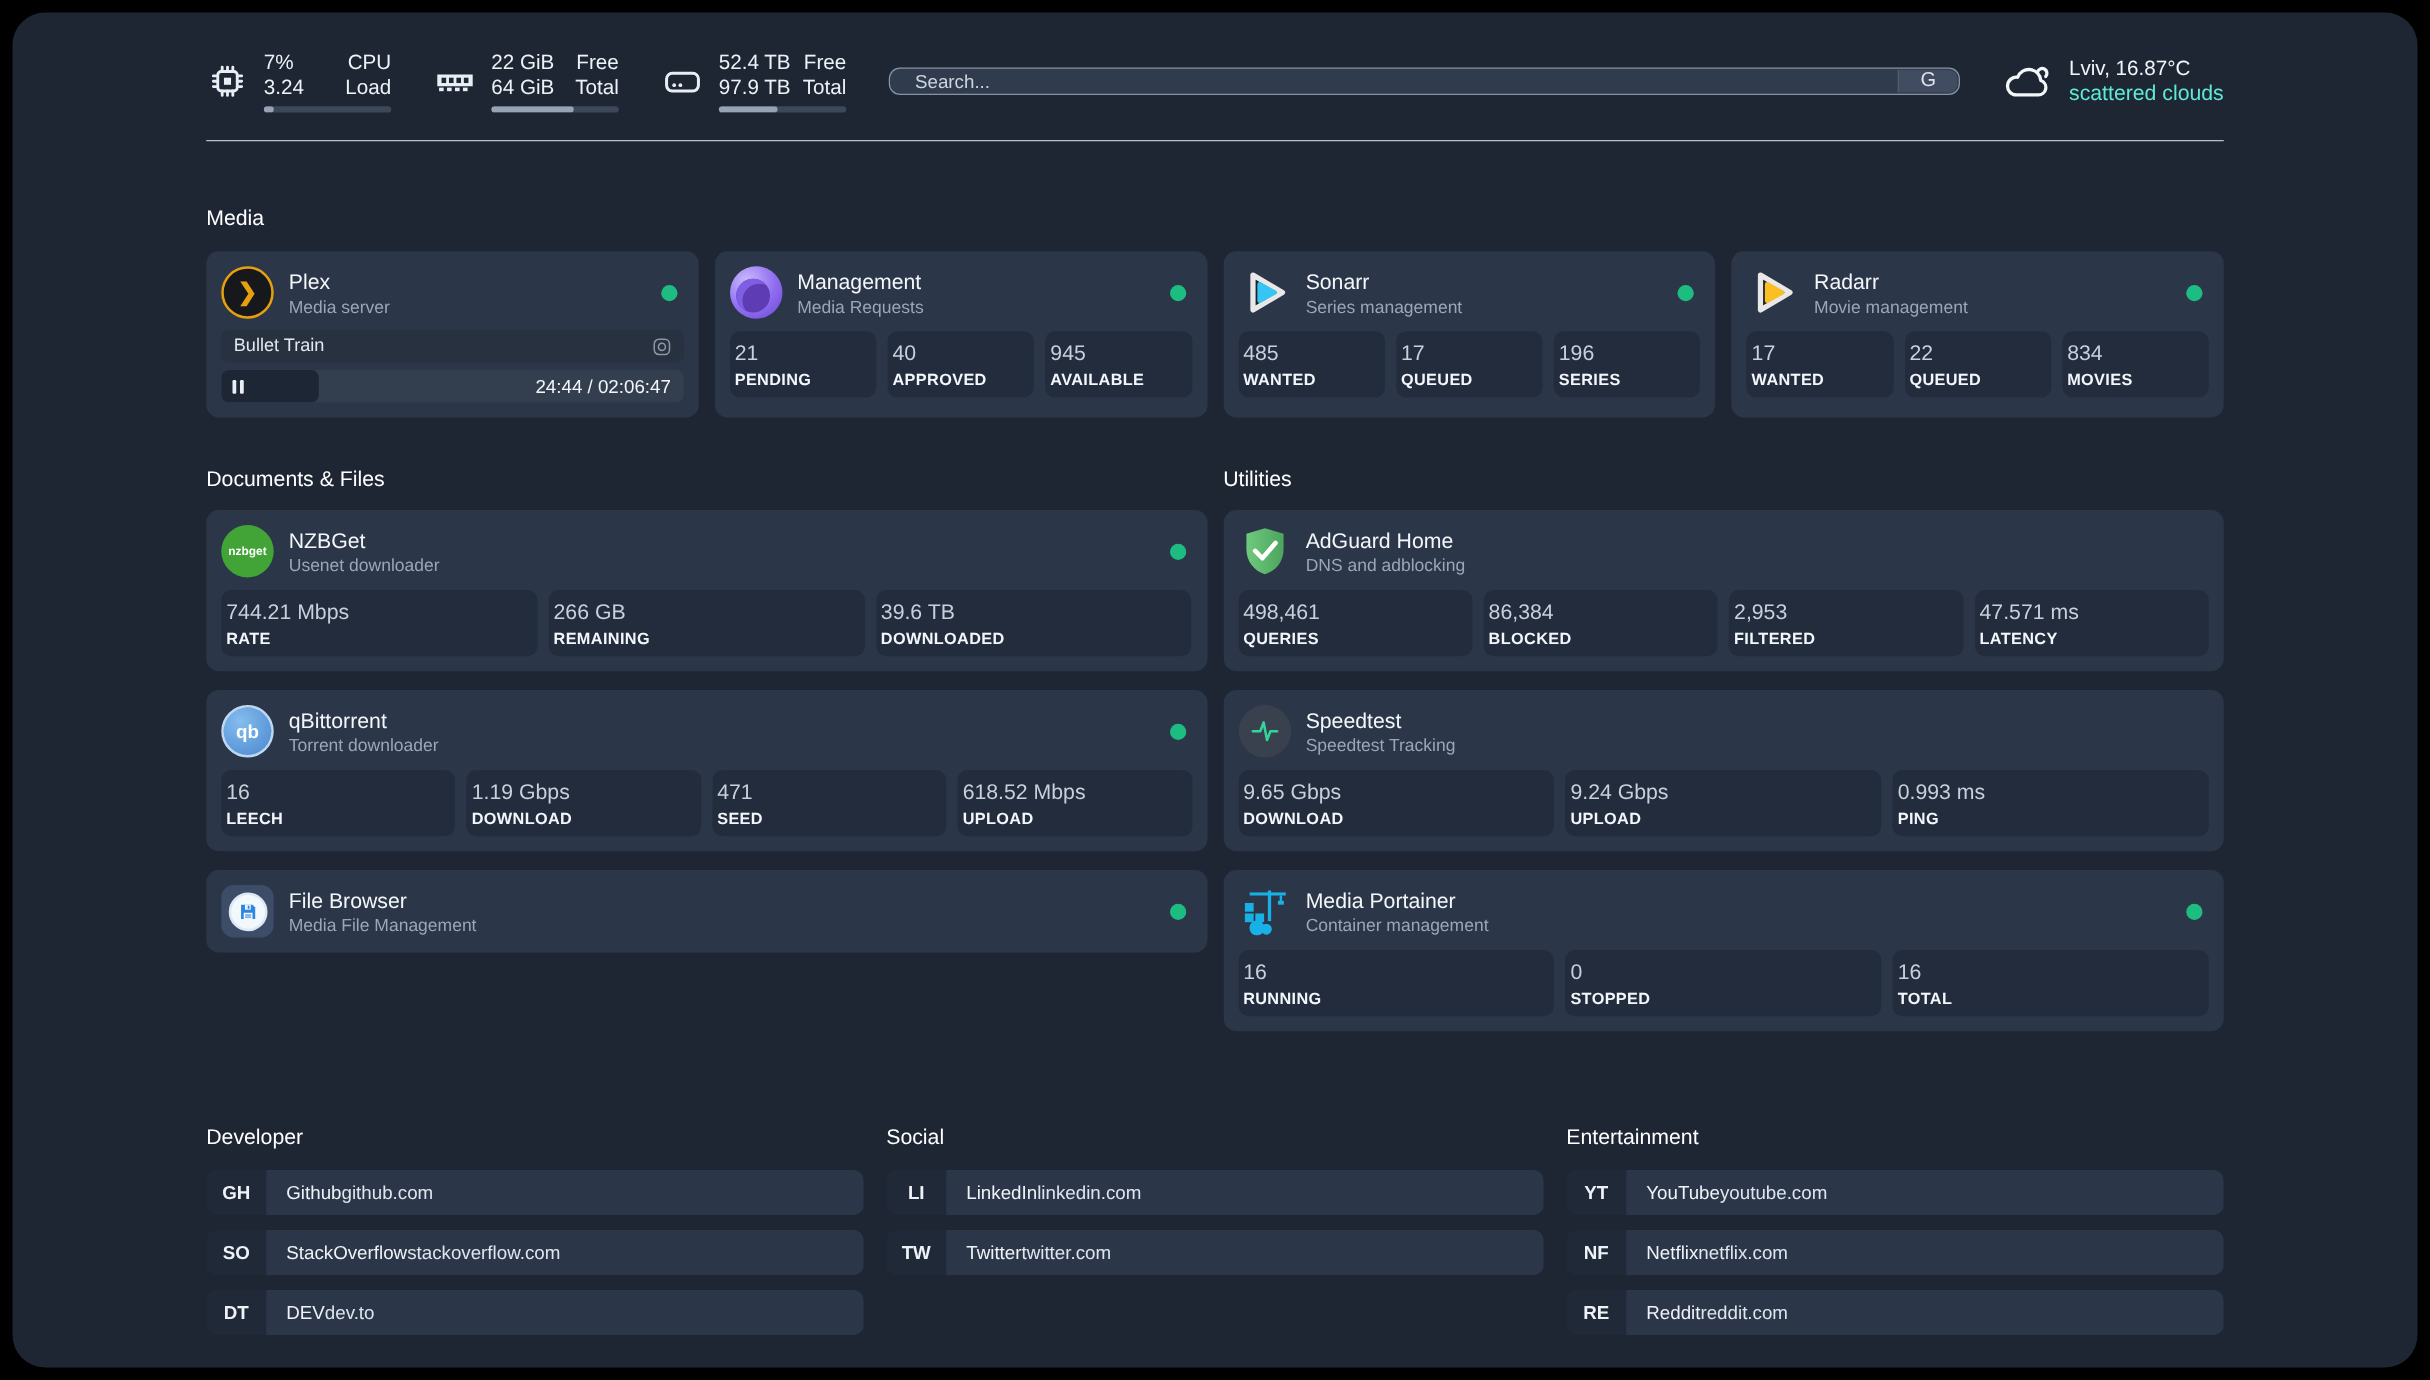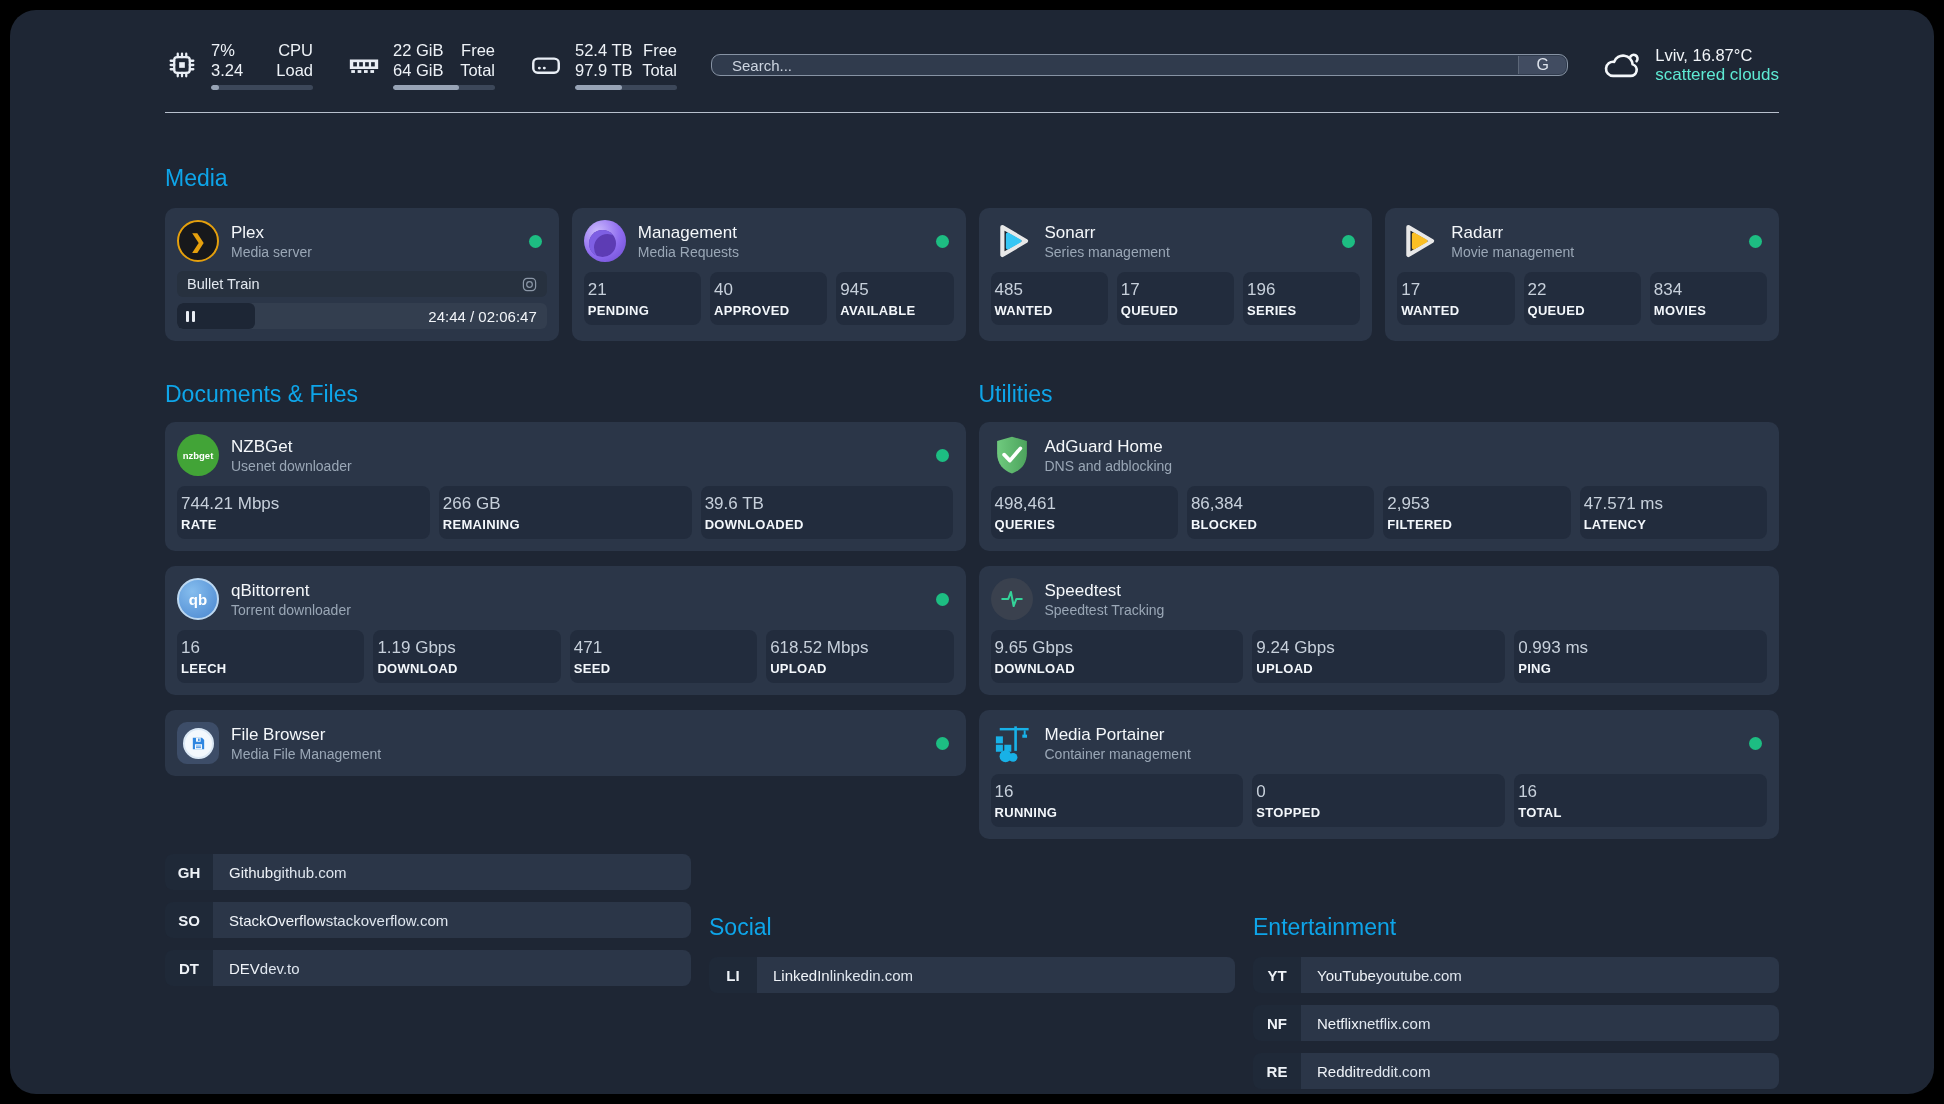--- a/index.html
+++ b/index.html
@@ -28,21 +28,21 @@
       color:#dde3ec; font-size:16px; cursor:pointer; }
 
   .weather { display:flex; align-items:center; gap:13px; }
   .weather-ico { width:40px; height:32px; }
   .weather-l1 { font-size:16.5px; color:#f2f5f9; line-height:1.25; }
   .weather-l2 { font-size:17px; color:#5eead4; }
 
   .divider { margin-top:22px; border-top:1.5px solid rgba(206,214,227,.88); }
 
   
-  .section-title { font-size:23px; font-weight:500; color:#0ea5e9; }
+  .section-title { font-size:17px; font-weight:500; color:#ffffff; }
   .t-media { margin:52px 0 16px; }
   .t-mid { margin:0 0 14px; }
   .t-links { margin:60px 0 16px; }
 
   .media-grid { display:grid; grid-template-columns:repeat(4,1fr); gap:13px; }
   .mid-grid { display:grid; grid-template-columns:1fr 1fr; gap:0 13px; align-items:start; margin-top:40px; }
   .col-stack .card { margin-bottom:15px; }
 
   .card { background:#2b3648; border-radius:10px; padding:12px; }
   .card-header { display:flex; align-items:center; gap:12px; }
@@ -518,20 +518,21 @@
             <div class="stat-value">16</div>
             <div class="stat-label">TOTAL</div>
           </div>
             </div>
       </div>
     </div>
   </div>
 
   <div class="links-grid">
     <div>
+      <div class="section-title t-links">Developer</div>
       <div>
 
       <div class="link-row">
           <div class="link-tag">GH</div>
           <div class="link-body">
             <span class="link-name">Github</span>
             <span class="link-url">github.com</span>
           </div>
         </div>
             <div class="link-row">
@@ -555,20 +556,27 @@
       <div class="section-title t-links">Social</div>
       <div>
 
       <div class="link-row">
           <div class="link-tag">LI</div>
           <div class="link-body">
             <span class="link-name">LinkedIn</span>
             <span class="link-url">linkedin.com</span>
           </div>
         </div>
+            <div class="link-row">
+          <div class="link-tag">TW</div>
+          <div class="link-body">
+            <span class="link-name">Twitter</span>
+            <span class="link-url">twitter.com</span>
+          </div>
+        </div>
           </div>
     </div>
 
     <div>
       <div class="section-title t-links">Entertainment</div>
       <div>
 
       <div class="link-row">
           <div class="link-tag">YT</div>
           <div class="link-body">

